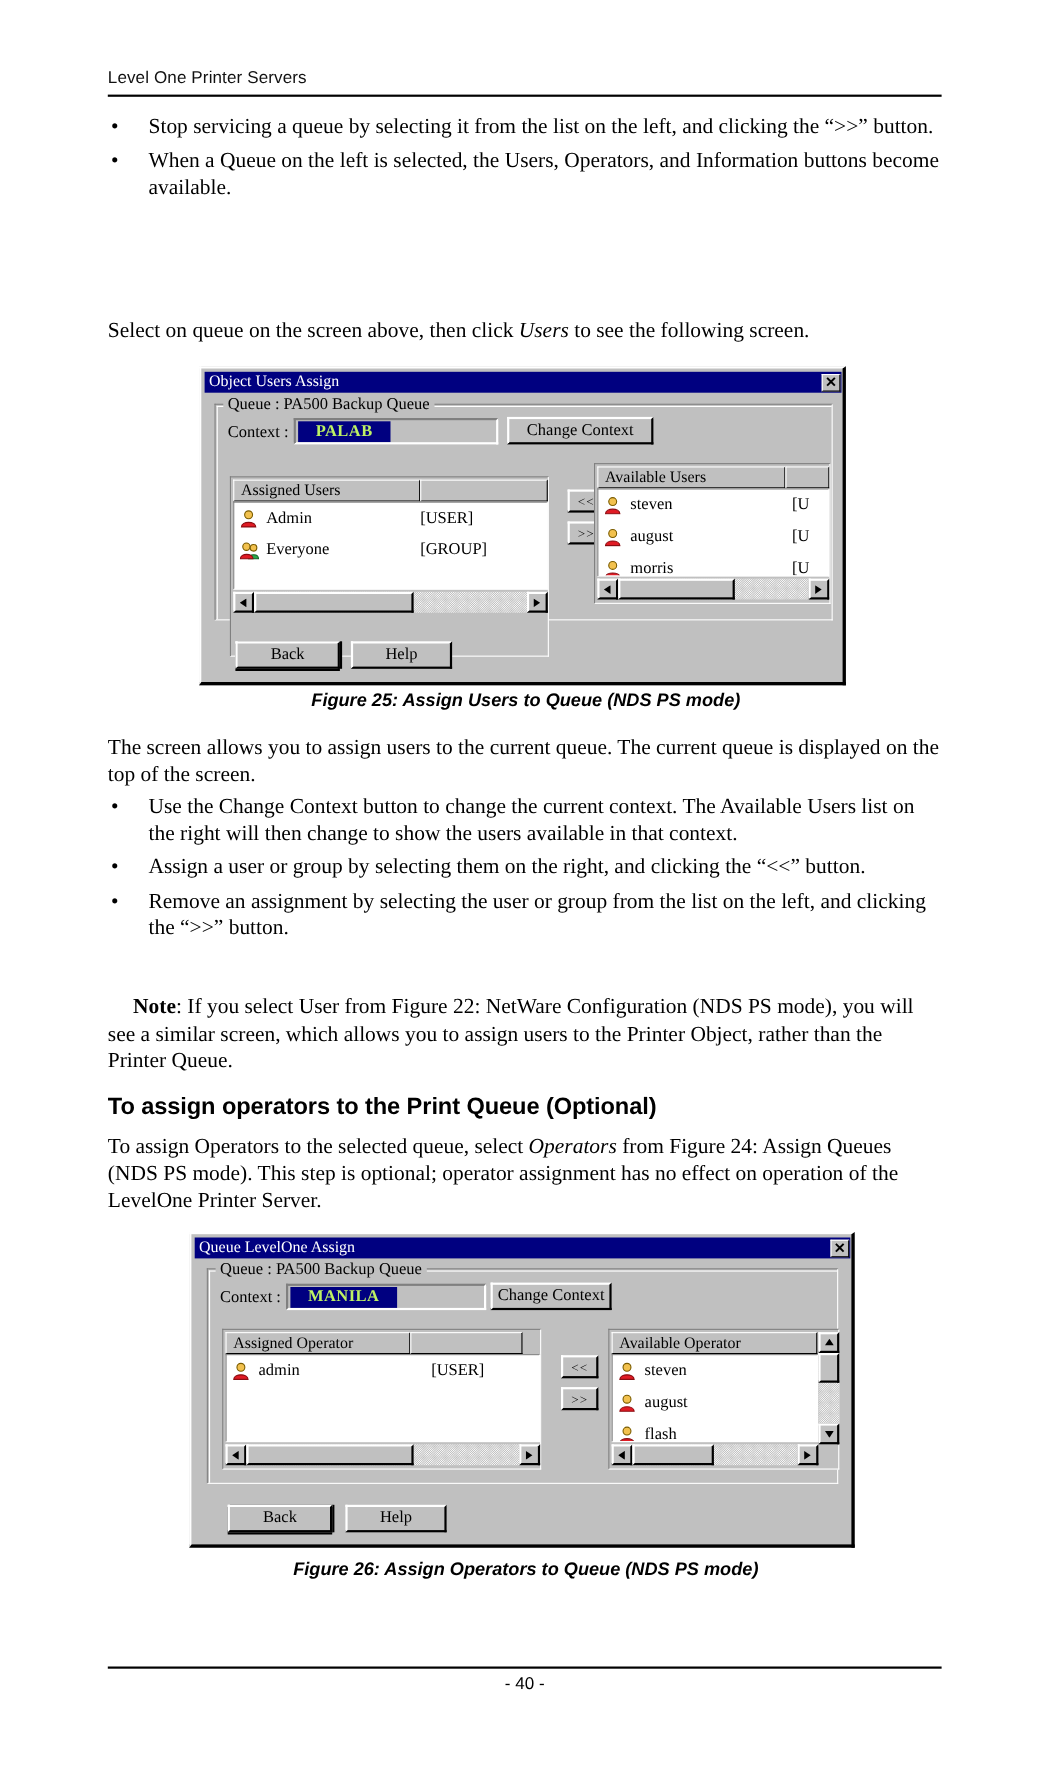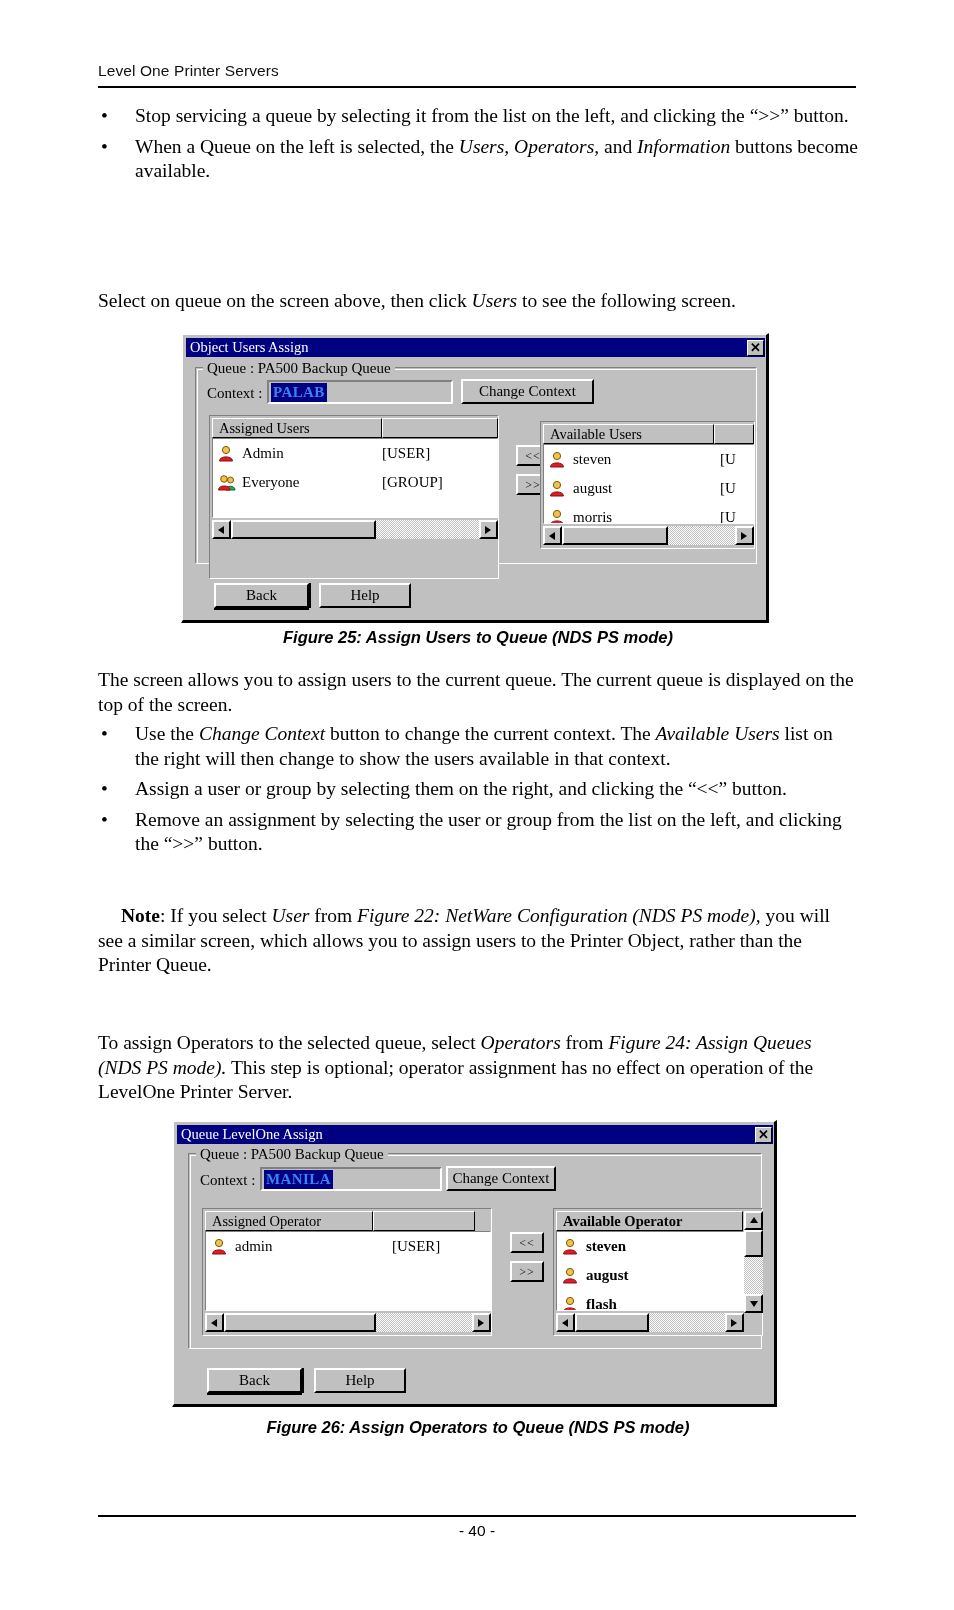--- a/index.html
+++ b/index.html
@@ -67,21 +67,21 @@
     line-height: 24.5px;
   }
   h2.sec {
     font-family: "Liberation Sans", sans-serif;
     font-weight: bold;
     font-size: 21.5px;
     line-height: 26px;
     margin: 0;
     letter-spacing: -0.1px;
   }
-  .it { font-style: italic; }
+  .it { }
   .bi { font-style: italic; font-weight: normal; }
   .bd { font-weight: bold; margin-left: 23px; }
 
   
   .caption {
     font-family: "Liberation Sans", sans-serif;
     font-weight: bold;
     font-style: italic;
     font-size: 16.5px;
     text-align: center;
@@ -179,24 +179,24 @@
     border-left: 2px solid #808080;
     border-right: 2px solid #ffffff;
     border-bottom: 2px solid #ffffff;
     box-sizing: border-box;
     overflow: hidden;
     display: flex;
     align-items: center;
   }
   .field .sel {
     background: #000080;
-    color: #3b82f6;
+    color: #bef264;
     font-size: 15px;
     line-height: 17px;
-    padding: 1px 2px;
+    padding: 1px 16px;
     margin-left: 2px;
     letter-spacing: .4px;
     font-weight: bold;
   }
 
   
   .btn {
     position: absolute;
     background: #c0c0c0;
     border-top: 2px solid #ffffff;
@@ -386,21 +386,21 @@
 
     <div class="groupbox" style="left:12px; top:32px; width:562px; height:197px;"></div>
     <div class="group-legend" style="left:20px; top:25px;">Queue : PA500 Backup Queue</div>
 
     <div class="lbl" style="left:24px; top:50px;">Context :</div>
     <div class="field" style="left:84px; top:45px; width:186px; height:24px;">
       <span class="sel">PALAB</span>
     </div>
     <div class="btn" style="left:278px; top:44px; width:133px; height:25px;">Change Context</div>
 
-    <div class="listpanel" style="left:26px; top:80px; width:290px; height:164px;">
+    <div class="listpanel" style="left:26px; top:98px; width:290px; height:164px;">
       <div class="lheader" style="width:286px;">
         <div class="lhcell" style="width:170px;">Assigned Users</div>
         <div class="lhcell" style="width:116px;"></div>
       </div>
       <div class="lbody" style="left:2px; top:22px; width:286px; height:80px;">
         <div class="lrow">
           <span class="ico">
             <svg width="18" height="17" viewBox="0 0 18 17">
                 <circle cx="8" cy="5" r="3.6" fill="#f2c14e" stroke="#7a5c00" stroke-width="1"></circle>
                 <path d="M1.5 16 C1.5 10.5 14.5 10.5 14.5 16 Z" fill="#e01b24" stroke="#8a0d12" stroke-width="1"></path>
@@ -514,20 +514,21 @@
       <span>Assign a user or group by selecting them on the right, and clicking the “&lt;&lt;” button.</span>
     </li>
     <li>
       <span class="dot">•</span>
       <span>Remove an assignment by selecting the user or group from the list on the left, and clicking the “&gt;&gt;” button.</span>
     </li>
   </ul>
 
   <p class="body" style="position:absolute; left:98px; top:904px; width:760px;"><span class="bd">Note</span>: If you select <span class="it">User</span> from <span class="it">Figure 22: NetWare Configuration (NDS PS mode),</span> you will see a similar screen, which allows you to assign users to the Printer Object, rather than the Printer Queue.</p>
 
+  <h2 class="sec" style="position:absolute; left:98px; top:993px; width:760px;">To assign operators to the Print Queue (Optional)</h2>
   <p class="body" style="position:absolute; left:98px; top:1031px; width:760px;">To assign Operators to the selected queue, select <span class="bi">Operators</span> from <span class="it">Figure 24: Assign Queues (NDS PS mode).</span> This step is optional; operator assignment has no effect on operation of the LevelOne Printer Server.</p>
 
   <div class="dlg" style="left:172px; top:1120px; width:605px; height:287px;">
 
     <div class="titlebar" style="width:596px;">
       <span class="title-text">Queue LevelOne Assign</span>
       <span class="closebtn">✕</span>
     </div>
 
     <div class="groupbox" style="left:14px; top:31px; width:574px; height:196px;"></div>
@@ -569,21 +570,21 @@
           <svg class="arr" width="7" height="8" viewBox="0 0 7 8">
               <polygon points="0,0 0,8 6,4" fill="#000"></polygon>
             </svg>
         </div>
       </div>
     </div>
 
     <div class="btn small" style="left:336px; top:110px; width:34px; height:21px;">&lt;&lt;</div>
     <div class="btn small" style="left:336px; top:139px; width:34px; height:21px;">&gt;&gt;</div>
 
-    <div class="listpanel" style="left:379px; top:86px; width:210px; height:128px;font-weight:bold;">
+    <div class="listpanel" style="left:379px; top:86px; width:210px; height:128px;">
       <div class="lheader" style="width:206px;">
         <div class="lhcell" style="width:187px;">Available Operator</div>
       </div>
       <div class="sbtn" style="position:absolute; left:190px; top:2px;">
         <svg class="arr" width="8" height="7" viewBox="0 0 8 7">
             <polygon points="0,6 8,6 4,0" fill="#000"></polygon>
           </svg>
       </div>
       <div class="lbody" style="left:2px; top:22px; width:188px; height:80px;">
         <div class="lrow">

